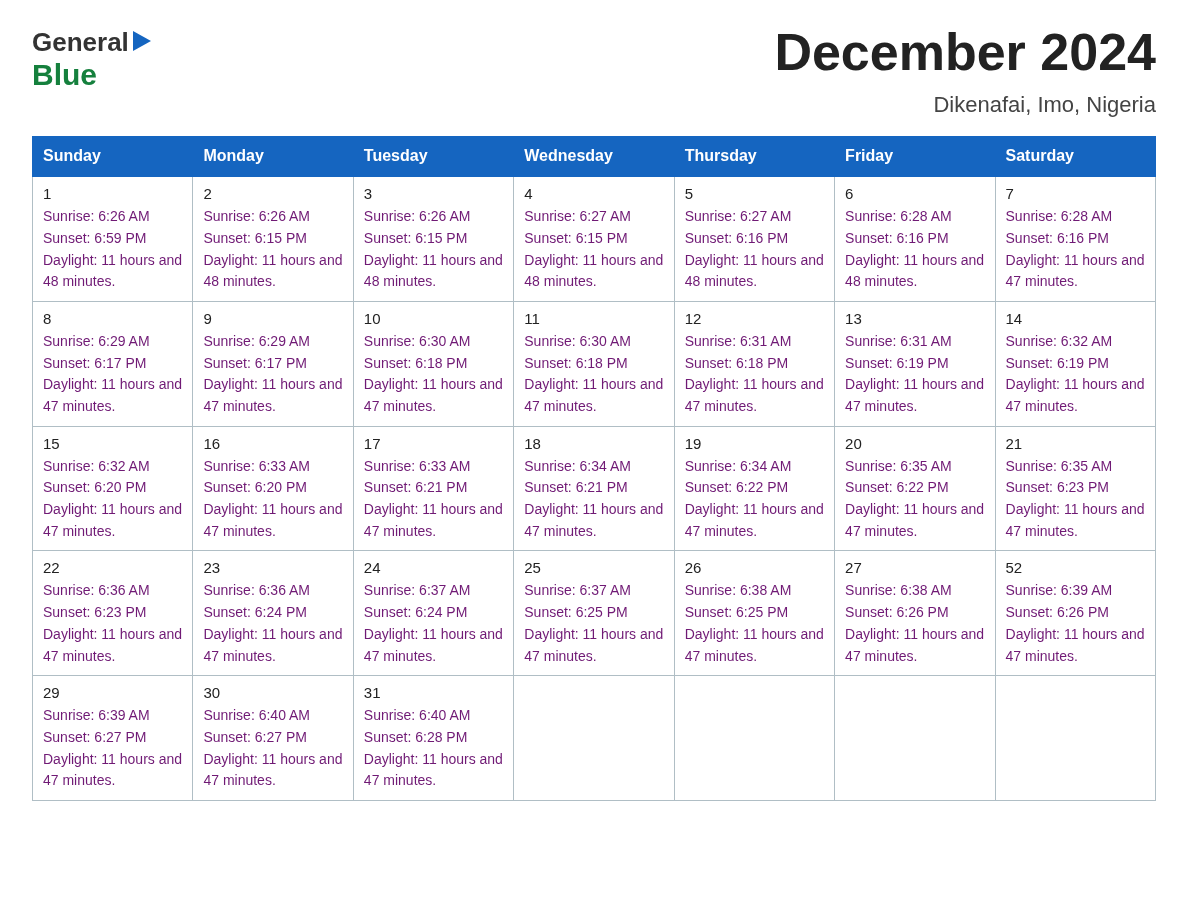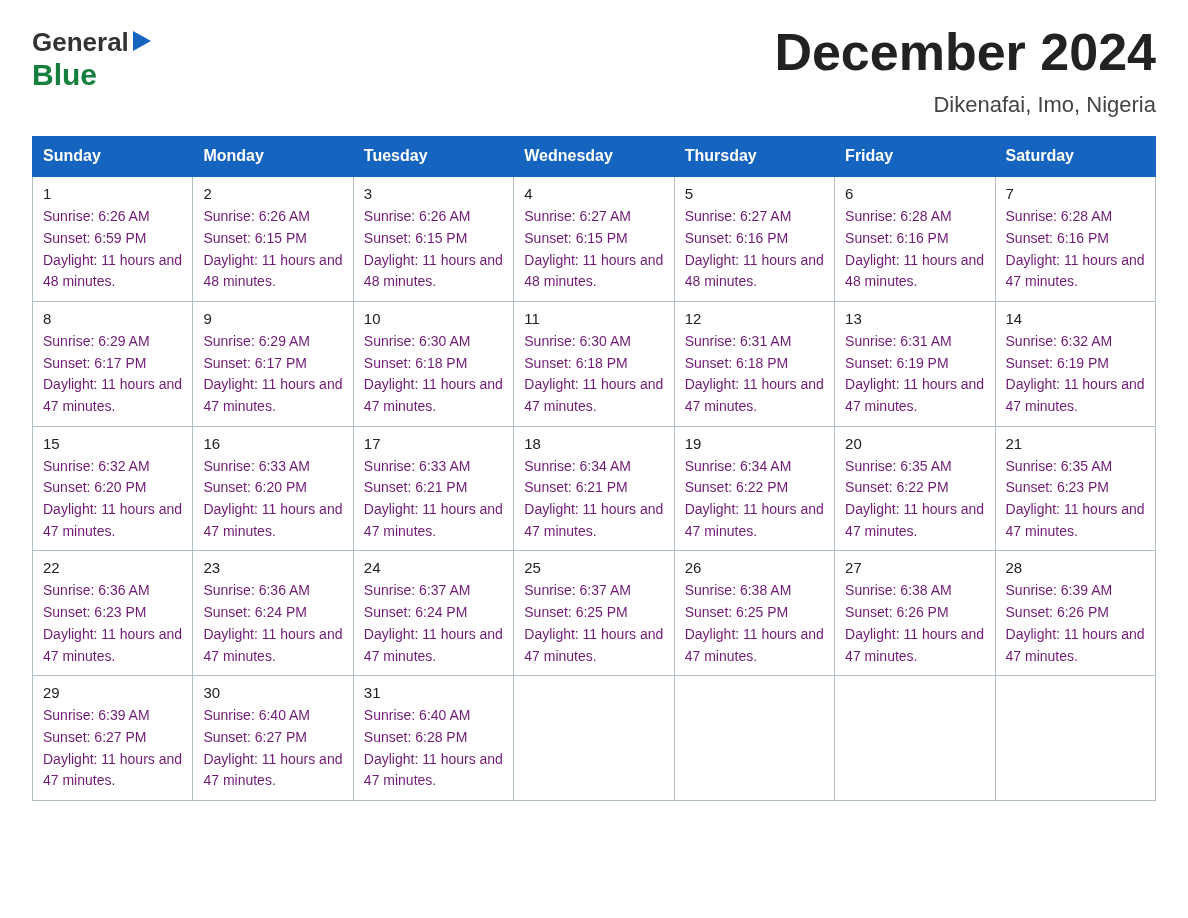--- a/index.html
+++ b/index.html
@@ -341,21 +341,21 @@
       </td>
         <td>
         <span class="day-num">27</span>
         <div class="day-info">
           <span>Sunrise: 6:38 AM</span><br>
           <span>Sunset: 6:26 PM</span><br>
           <span>Daylight: 11 hours and 47 minutes.</span>
         </div>
       </td>
         <td>
-        <span class="day-num">28</span>
+        <span class="day-num">52</span>
         <div class="day-info">
           <span>Sunrise: 6:39 AM</span><br>
           <span>Sunset: 6:26 PM</span><br>
           <span>Daylight: 11 hours and 47 minutes.</span>
         </div>
       </td>
       </tr>
       <tr>
         <td>
         <span class="day-num">29</span>

